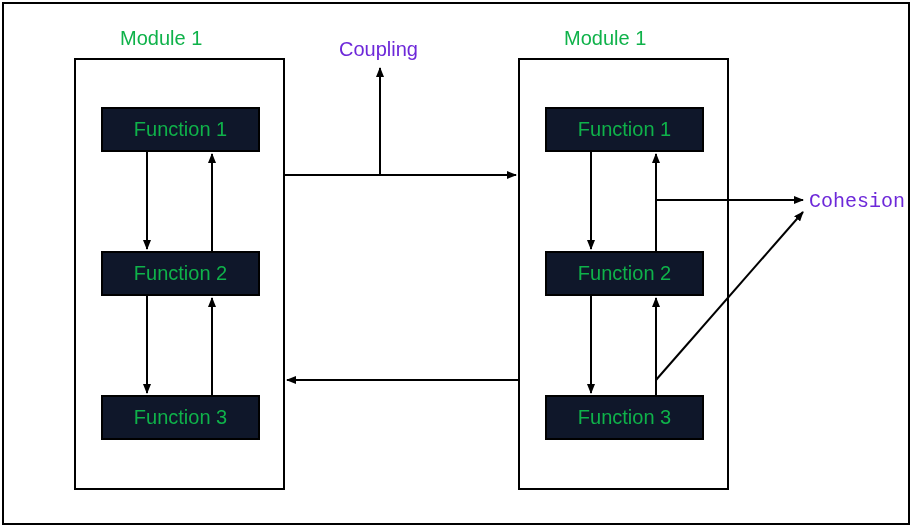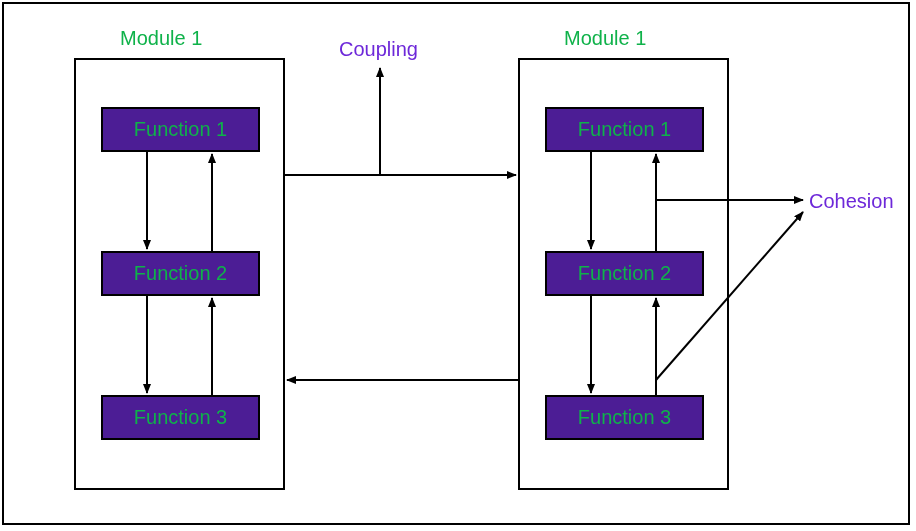--- a/index.html
+++ b/index.html
@@ -27,21 +27,21 @@
   .module-box {
     position: absolute;
     border: 2px solid #000;
     box-sizing: border-box;
     background: #fff;
   }
   .func-box {
     position: absolute;
     border: 2px solid #000;
     box-sizing: border-box;
-    background: #4c1d95;
+    background: #0f172a;
     display: flex;
     align-items: center;
     justify-content: center;
     font-size: 20px;
     color: #0fb24a;
   }
   .label {
     position: absolute;
     font-size: 20px;
     color: #0fb24a;
@@ -87,21 +87,21 @@
   </div>
   <div class="func-box" style="left:545px; top:251px; width:159px; height:45px;">
     <span>Function 2</span>
   </div>
   <div class="func-box" style="left:545px; top:395px; width:159px; height:45px;">
     <span>Function 3</span>
   </div>
 
   <div class="label black" style="left:339px; top:38px;">Coupling</div>
 
-  <div class="label black" style="left:809px; top:190px;">Cohesion</div>
+  <div class="label black" style="left:809px; top:190px;font-family:Liberation Mono, monospace;">Cohesion</div>
 
   <svg class="arrows" viewBox="0 0 916 531">
     <defs>
       <marker id="arrowhead" markerWidth="10" markerHeight="8" refX="9" refY="4" orient="auto" markerUnits="userSpaceOnUse">
         <path d="M0,0 L10,4 L0,8 Z" fill="#000"></path>
       </marker>
     </defs>
 
     <line x1="147" y1="152" x2="147" y2="249" stroke="#000" stroke-width="2" marker-end="url(#arrowhead)"></line>
 

